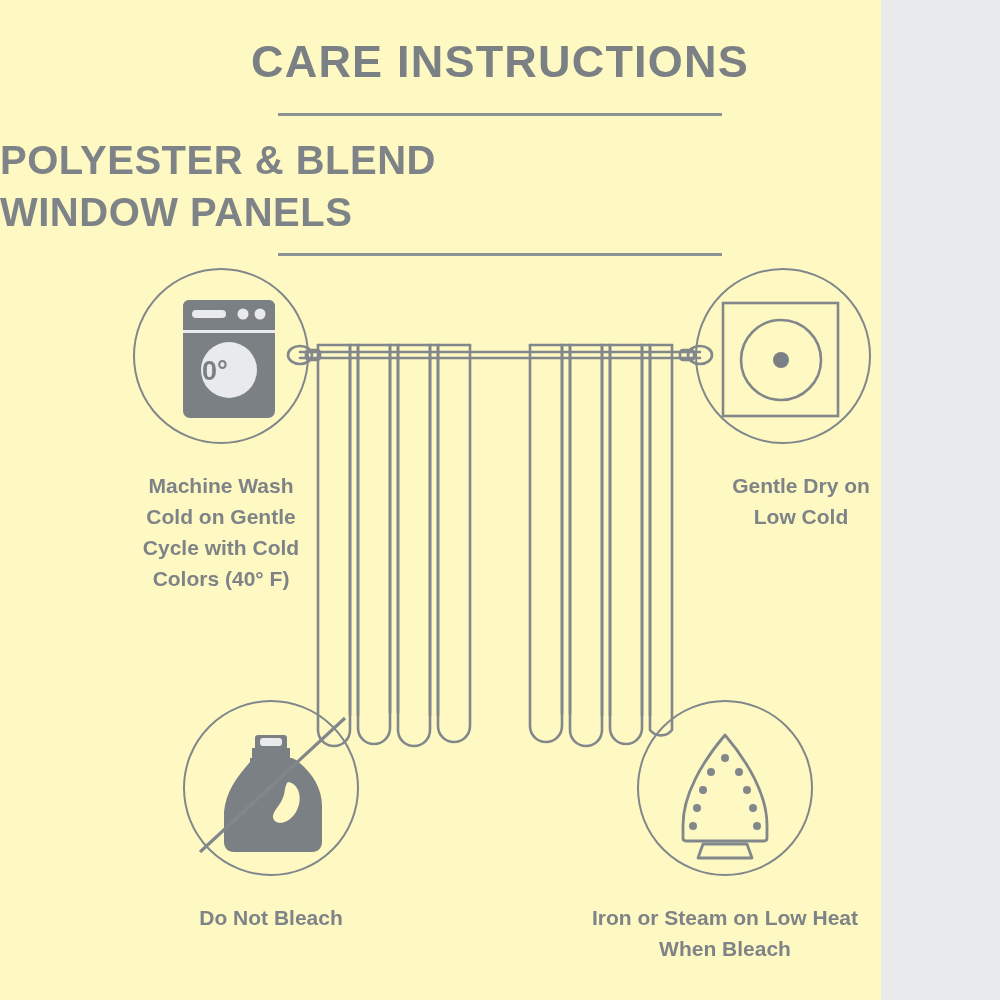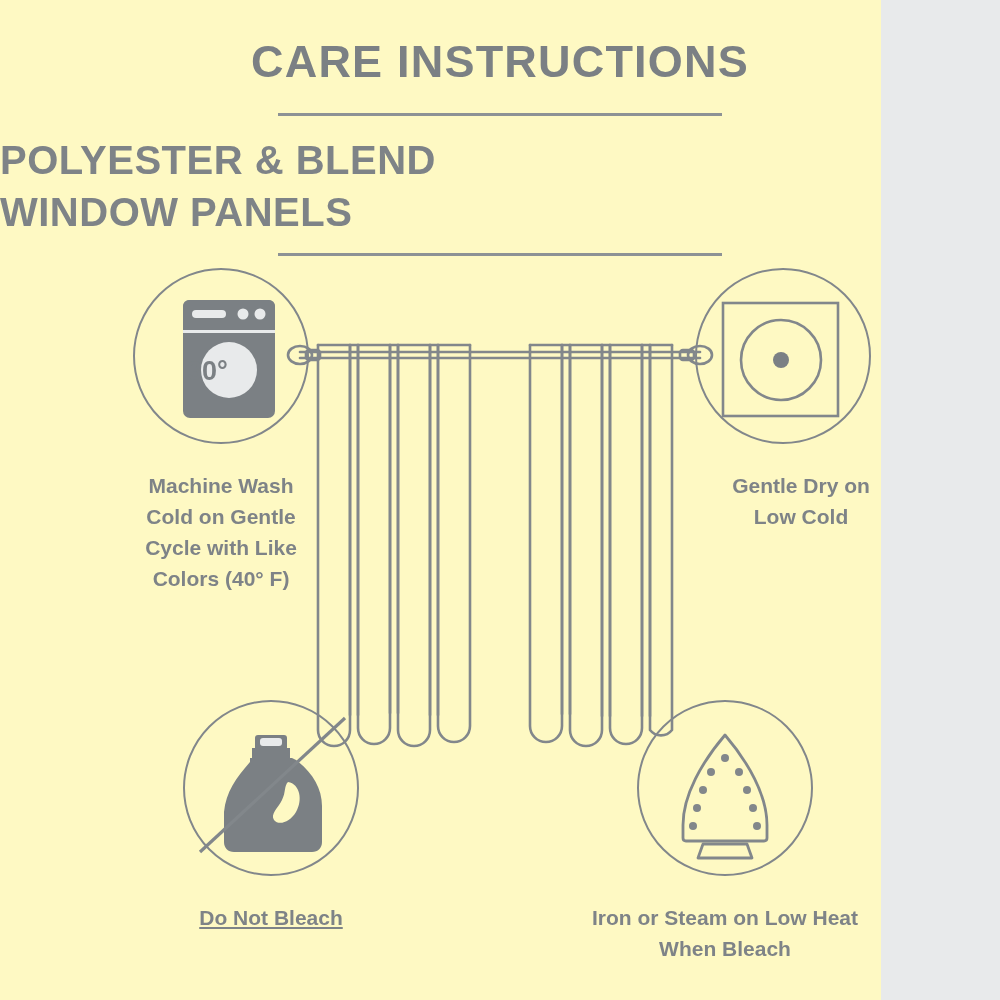--- a/index.html
+++ b/index.html
@@ -72,21 +72,21 @@
   .caption {
     position: absolute;
     text-align: center;
     font-size: 21px;
     font-weight: bold;
     line-height: 31px;
     color: #7e8387;
   }
   #cap-wash   { left: 61px;  top: 470px; width: 320px; }
   #cap-dry    { left: 671px; top: 470px; width: 260px; }
-  #cap-bleach { left: 131px; top: 902px; width: 280px; text-decoration: underline; }
+  #cap-bleach { left: 131px; top: 902px; width: 280px; }
   #cap-iron   { left: 518px; top: 902px; width: 414px; }
 
   
   #curtain { position: absolute; left: 0; top: 0; }
 </style>
 </head>
 <body>
 
 <div id="page">
 
@@ -164,21 +164,21 @@
       <rect x="183" y="330" width="92" height="3" fill="#e8eaeb"></rect>
 
       <circle cx="229" cy="370" r="28" fill="#e8eaeb"></circle>
     </g>
   </svg>
   <div class="abs" style="left:187px; top:356px; width:84px; text-align:left; font-size:27px; font-weight:bold; color:#7b8084;">30°</div>
 
   <div class="caption" id="cap-wash">
     <div>Machine Wash</div>
     <div>Cold on Gentle</div>
-    <div>Cycle with Like</div>
+    <div>Cycle with Cold</div>
     <div>Colors (40° F)</div>
   </div>
 
   <div class="icon-circle" id="circle-dry"></div>
   <svg class="icon-svg" width="1000" height="1000" viewBox="0 0 1000 1000" style="pointer-events:none;">
     <g fill="none" stroke="#82878b" stroke-width="2.6">
       <rect x="723" y="303" width="115" height="113"></rect>
       <circle cx="781" cy="360" r="40"></circle>
     </g>
     <circle cx="781" cy="360" r="8" fill="#7b8084"></circle>

